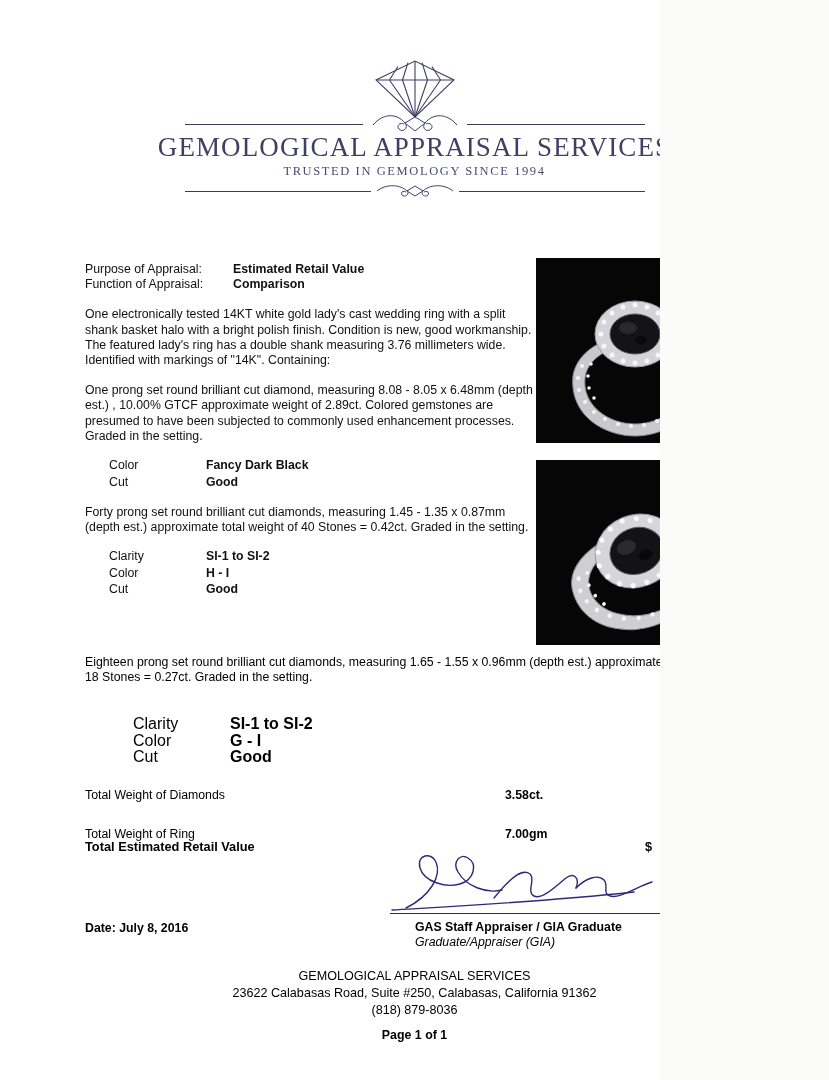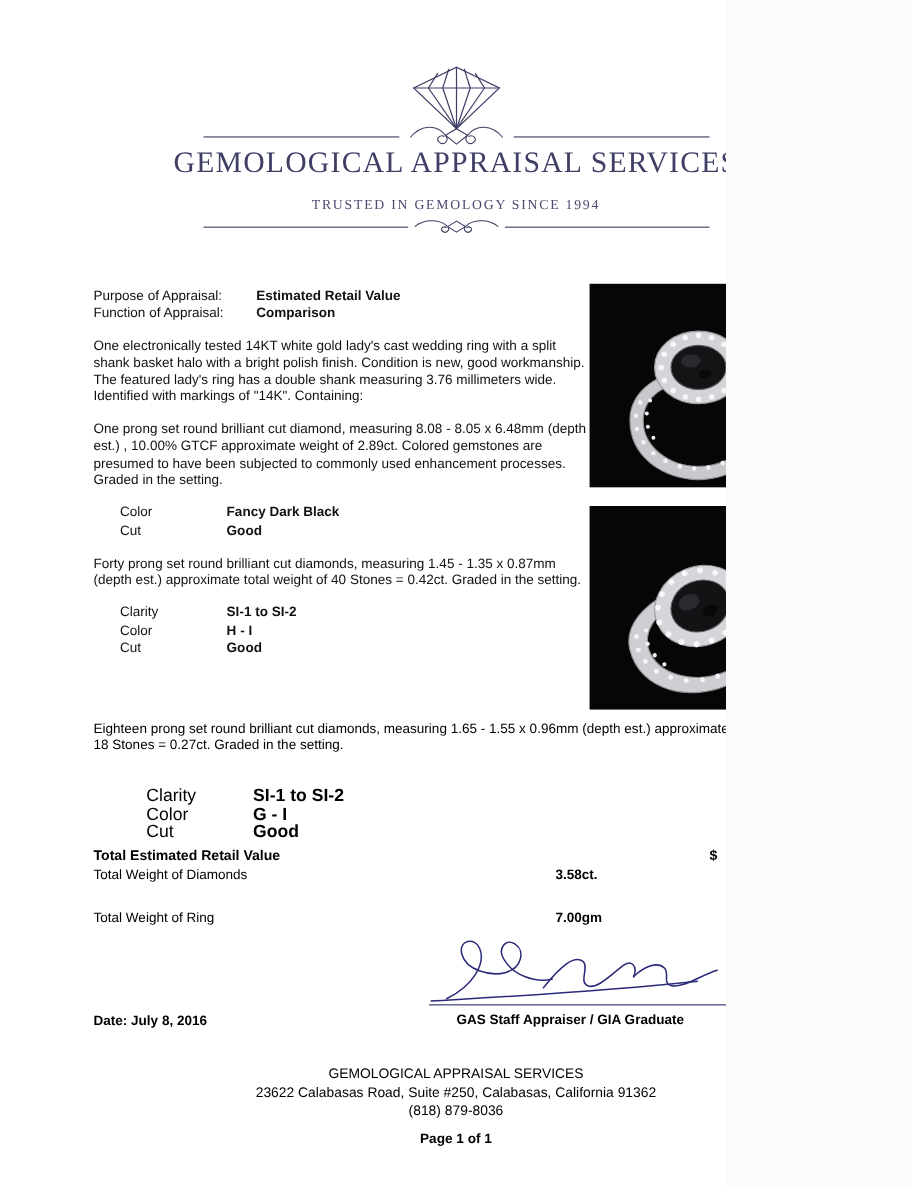--- a/index.html
+++ b/index.html
@@ -55,21 +55,21 @@
     letter-spacing: 1.1px;
     color: #3f3f66;
     margin-top: 6px;
     white-space: nowrap;
   }
   .tagline {
     font-family: "Liberation Serif", serif;
     font-size: 12.5px;
     letter-spacing: 1.6px;
     color: #4a4a70;
-    margin-top: 16px;
+    margin-top: 1px;
   }
   .bottom-rule {
     position: relative;
     width: 460px;
     margin: 6px auto 0 auto;
     height: 14px;
   }
   .bottom-rule .line {
     position: absolute;
     top: 6px;
@@ -141,21 +141,21 @@
     width: 660px;
     font-size: 12.3px;
     line-height: 16px;
   }
   .totals-row { position: relative; height: 16px; margin-top: 23px; }
   .totals-row .label { position: absolute; left: 0; }
   .totals-row .val { position: absolute; left: 420px; font-weight: bold; }
   .grand {
     position: absolute;
     left: 85px;
-    top: 770px;
+    top: 839px;
     width: 660px;
     font-size: 12.8px;
     font-weight: bold;
   }
   .grand .gcur { position: absolute; left: 560px; }
   .grand .gval { position: absolute; left: 590px; }
 
   
   .sig-area {
     position: absolute;
@@ -467,20 +467,21 @@
                  C152 52, 166 38, 176 30 C184 24, 190 30, 186 40"></path>
         <path d="M186 40 C196 30, 208 26, 214 32 C219 37, 212 46, 220 48
                  C230 51, 248 38, 262 34"></path>
         <path d="M2 62 C70 58, 150 54, 244 44"></path>
       </g>
     </svg>
   </div>
   <div class="sig-line"></div>
   <div class="sig-labels">
     <div class="l1">GAS Staff Appraiser / GIA Graduate</div>
+    <div class="l2">Graduate/Appraiser (GIA)</div>
   </div>
 
   <div class="date-line">Date: July 8, 2016</div>
 
   <div class="footer">
     <div>GEMOLOGICAL APPRAISAL SERVICES</div>
     <div>23622 Calabasas Road, Suite #250, Calabasas, California 91362</div>
     <div>(818) 879-8036</div>
     <div class="pg">Page 1 of 1</div>
   </div>

